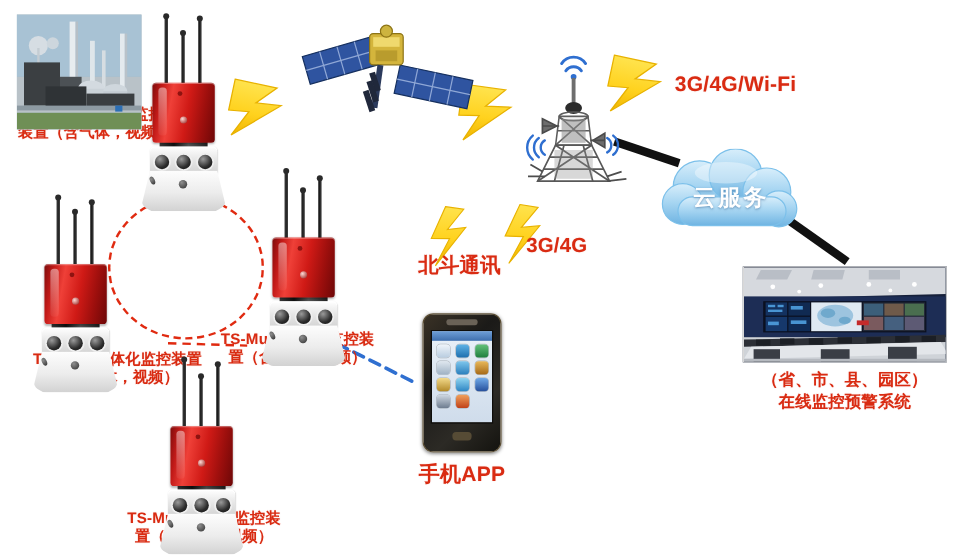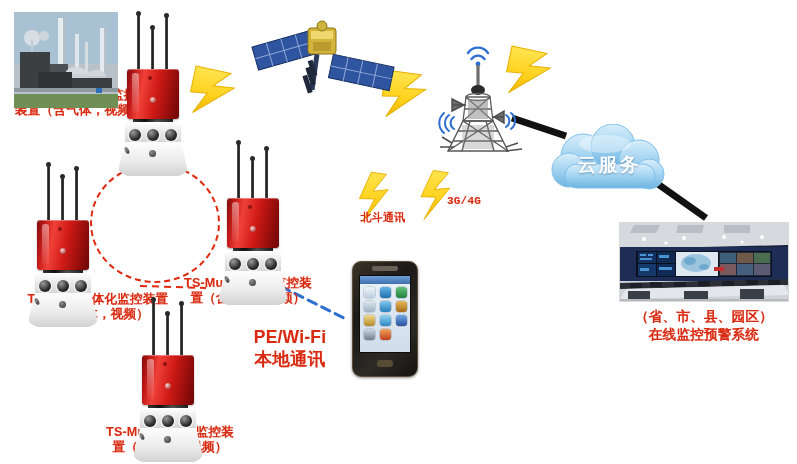--- a/index.html
+++ b/index.html
@@ -17,21 +17,21 @@
     color:#d92b12;
     font-weight:bold;
     line-height:1.22;
     white-space:pre-line;
     text-align:center;
     letter-spacing:.2px;
     text-shadow:0 0 1px rgba(217,43,18,.25);
   }
   .lbl.sz13{font-size:12.6px;}
   .lbl.sz14{font-size:13.6px;}
-  .lbl.sz15{font-size:11px;font-family:Liberation Mono, monospace;}
+  .lbl.sz15{font-size:17px;}
   .lbl.sz17{font-size:17.5px;}
 
   
   .device{position:absolute;width:86px;height:150px;}
   .device .ant{position:absolute;background:linear-gradient(90deg,#6e6e6e,#1c1c1c 40%,#434343);border-radius:2px;}
   .device .antball{position:absolute;width:5px;height:5px;border-radius:50%;background:#2a2a2a;}
   .device .redbox{
     position:absolute;left:17px;top:55px;width:52px;height:50px;
     border-radius:3px;
     background:linear-gradient(100deg,#7d0c0c 0%,#c21a18 14%,#ef4038 30%,#d01a16 55%,#9d0f0d 78%,#6d0707 100%);
@@ -507,23 +507,23 @@
         <span class="app" style="background:linear-gradient(180deg,#f2d98a,#b38a2a);"></span>
         <span class="app" style="background:linear-gradient(180deg,#8fd4f0,#2f86c4);"></span>
         <span class="app" style="background:linear-gradient(180deg,#6fa9e8,#27509c);"></span>
         <span class="app" style="background:linear-gradient(180deg,#cfd8e2,#6e7d90);"></span>
         <span class="app" style="background:linear-gradient(180deg,#f0a05a,#c0421a);"></span>
       </div>
     </div>
     <div style="position:absolute;left:26px;top:98px;width:14px;height:8px;border-radius:3px;background:#4e4staticpx;"></div>
     <div style="position:absolute;left:25px;top:99px;width:16px;height:7px;border-radius:3px;background:#564b35;"></div>
   </div>
+  <div class="lbl sz17" style="left:330px;top:385px;width:110px;">手机APP</div>
 
 
   <div class="lbl sz15" style="left:343px;top:212px;width:80px;">北斗通讯</div>
 
   <div class="lbl sz15" style="left:431px;top:195px;width:66px;">3G/4G</div>
 
-
-  <div class="lbl sz17" style="left:232px;top:327px;width:116px;line-height:1.25;">PE/Wi-Fi
-本地通讯</div>
+  <div class="lbl sz17" style="left:545px;top:60px;width:136px;">3G/4G/Wi-Fi</div>
+
 
 </div>
 
 </body></html>

